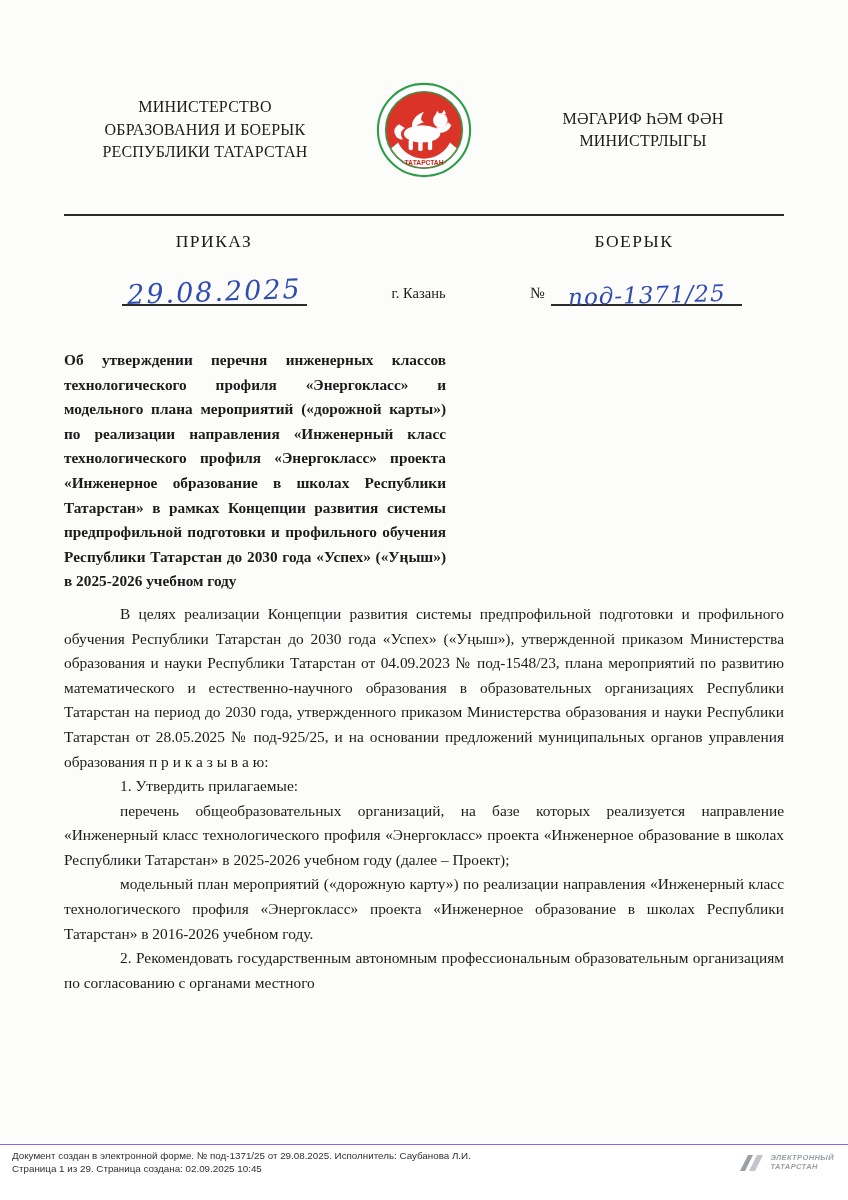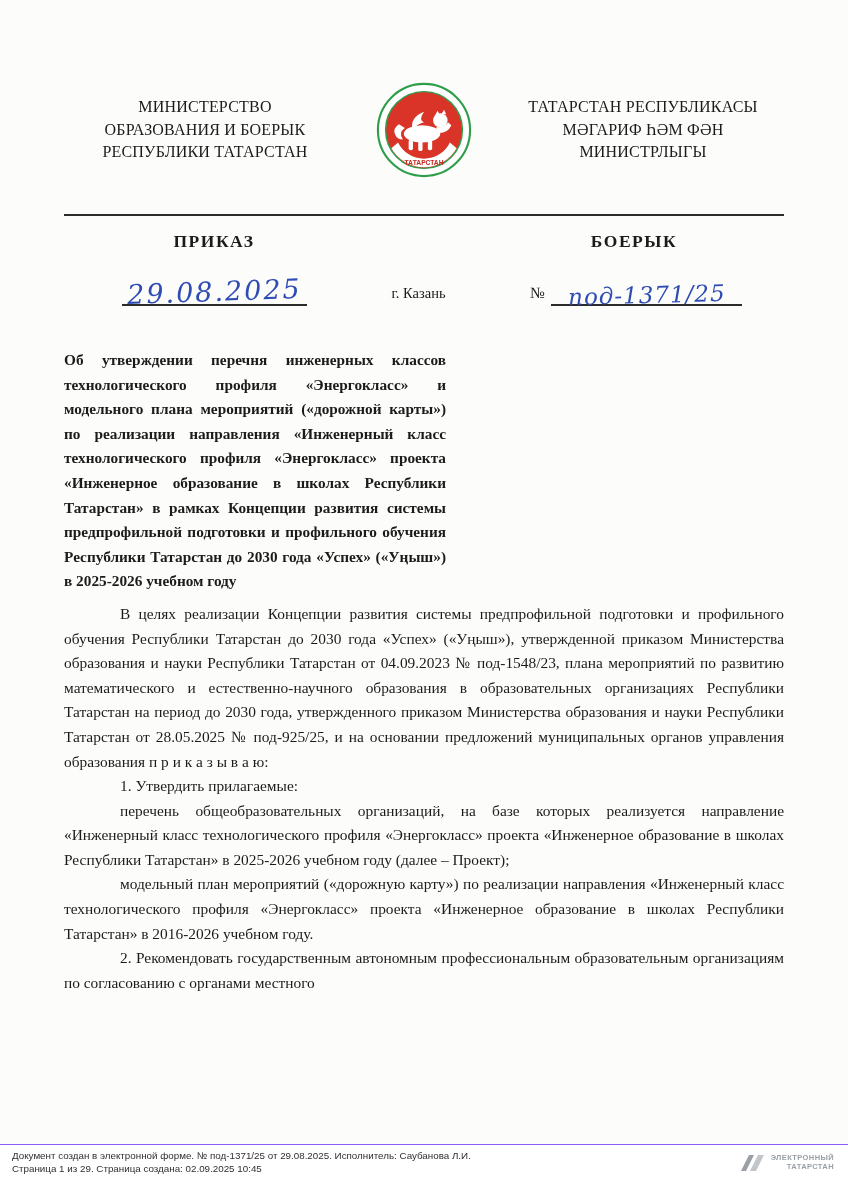--- a/index.html
+++ b/index.html
@@ -16,21 +16,21 @@
 
   
   .header { display: flex; align-items: center; padding-top: 82px; }
   .hcol { width: 282px; text-align: center; font-size: 16px; line-height: 22.5px; letter-spacing: 0.2px; }
   .emblem-wrap { flex: 1; display: flex; justify-content: center; align-items: center; }
 
   .rule { height: 0; border: none; border-top: 2px solid #2b2b2b; margin: 36px 0 0 0; }
 
   
   .titles { display: flex; justify-content: space-between; margin-top: 15px; }
-  .order-title { width: 300px; text-align: center; font-weight: bold; font-size: 17.5px; letter-spacing: 1.5px; }
+  .order-title { width: 300px; text-align: center; font-weight: normal; font-size: 17.5px; letter-spacing: 1.5px; }
 
   
   .date-row { display: flex; align-items: flex-end; margin-top: 4px; height: 50px; }
   .date-box { width: 185px; margin-left: 58px; text-align: center; border-bottom: 2px solid #2b2b2b; }
   .handwritten { font-family: "DejaVu Serif", serif; font-style: italic; color: #2e4cb4; }
   .hand-date { font-size: 27px; display: inline-block; transform: rotate(-2deg) translateY(3px); letter-spacing: 2px; white-space: nowrap; }
   .city { flex: 1; text-align: center; font-size: 14.5px; padding-bottom: 4px; }
   .num-box { width: 212px; margin-right: 42px; display: flex; align-items: flex-end; }
   .num-prefix { font-size: 15.5px; padding-bottom: 4px; }
   .num-line { flex: 1; border-bottom: 2px solid #2b2b2b; text-align: center; margin-left: 6px; }
@@ -54,21 +54,21 @@
   .footer {
     position: absolute; left: 0; right: 0; bottom: 0;
     background: #ffffff;
     border-top: 1px solid #8b5cf6;
     display: flex; justify-content: space-between; align-items: center;
     padding: 5px 10px 25px 12px;
     font-family: "Liberation Sans", sans-serif;
   }
   .finfo { font-size: 9.8px; line-height: 12.5px; color: #2f2f2f; }
   .flogo { display: flex; align-items: center; gap: 5px; padding-right: 4px; }
-  .flogo-text { font-size: 7.5px; line-height: 8.5px; color: #9aa0a5; font-weight: bold; letter-spacing: 0.4px; text-align: right; }
+  .flogo-text { font-size: 7.5px; line-height: 8.5px; color: #9aa0a5; font-weight: bold; letter-spacing: 0.4px; text-align: left; font-style: italic; }
 </style>
 </head>
 <body>
 
 <div class="page">
   <div class="content">
 
     <div class="header">
       <div class="hcol">
         <div>МИНИСТЕРСТВО</div>
@@ -91,21 +91,20 @@
             <rect x="34" y="60" width="4.5" height="11" rx="2"></rect>
             <rect x="44" y="61" width="4.5" height="11" rx="2"></rect>
             <rect x="54" y="60" width="4.5" height="11" rx="2"></rect>
           </g>
           <path d="M16 69 a39 39 0 0 0 68 0 l-7 -6 a30 30 0 0 1 -54 0 z" fill="#ffffff"></path>
           <text x="50" y="86.5" text-anchor="middle" font-size="7" font-weight="bold" fill="#c8271c" font-family="Liberation Sans, sans-serif">ТАТАРСТАН</text>
         </svg>
       </div>
 
       <div class="hcol">
-        <div>ТАТАРСТАН РЕСПУБЛИКАСЫ</div>
         <div>МӘГАРИФ ҺӘМ ФӘН</div>
         <div>МИНИСТРЛЫГЫ</div>
       </div>
     </div>
 
     <hr class="rule">
 
     <div class="titles">
       <div class="order-title">ПРИКАЗ</div>
       <div class="order-title">БОЕРЫК</div>

